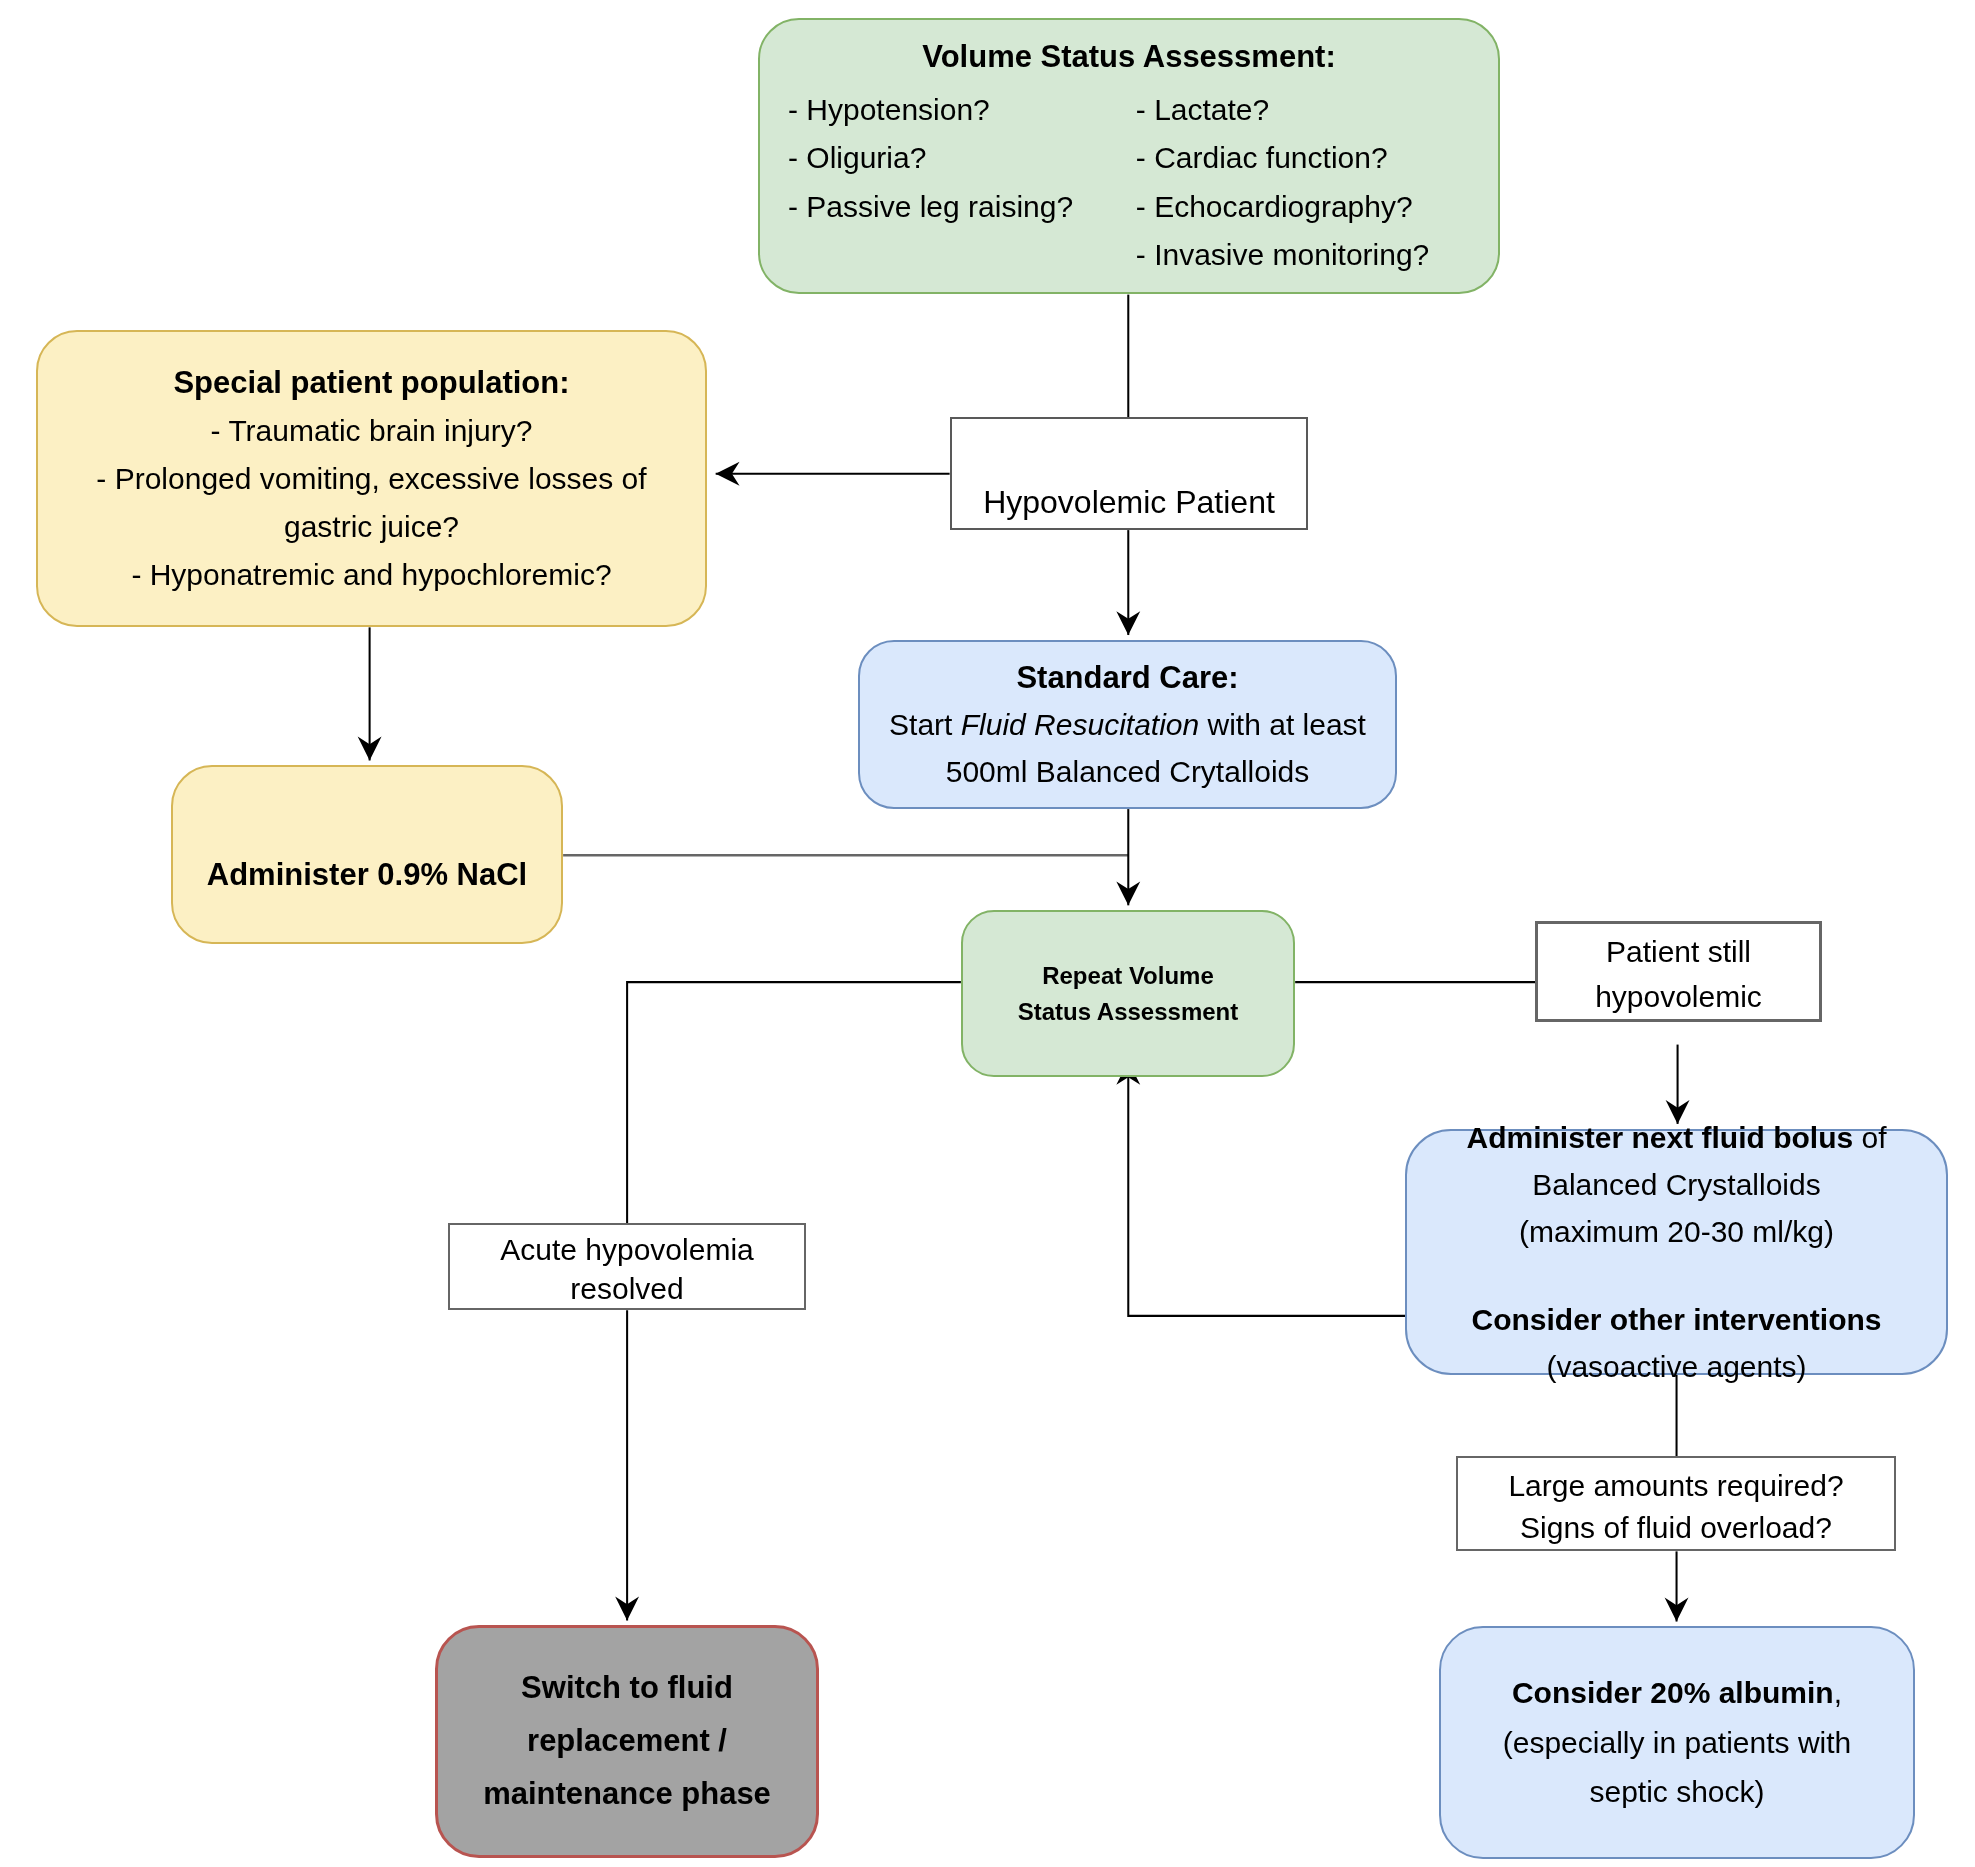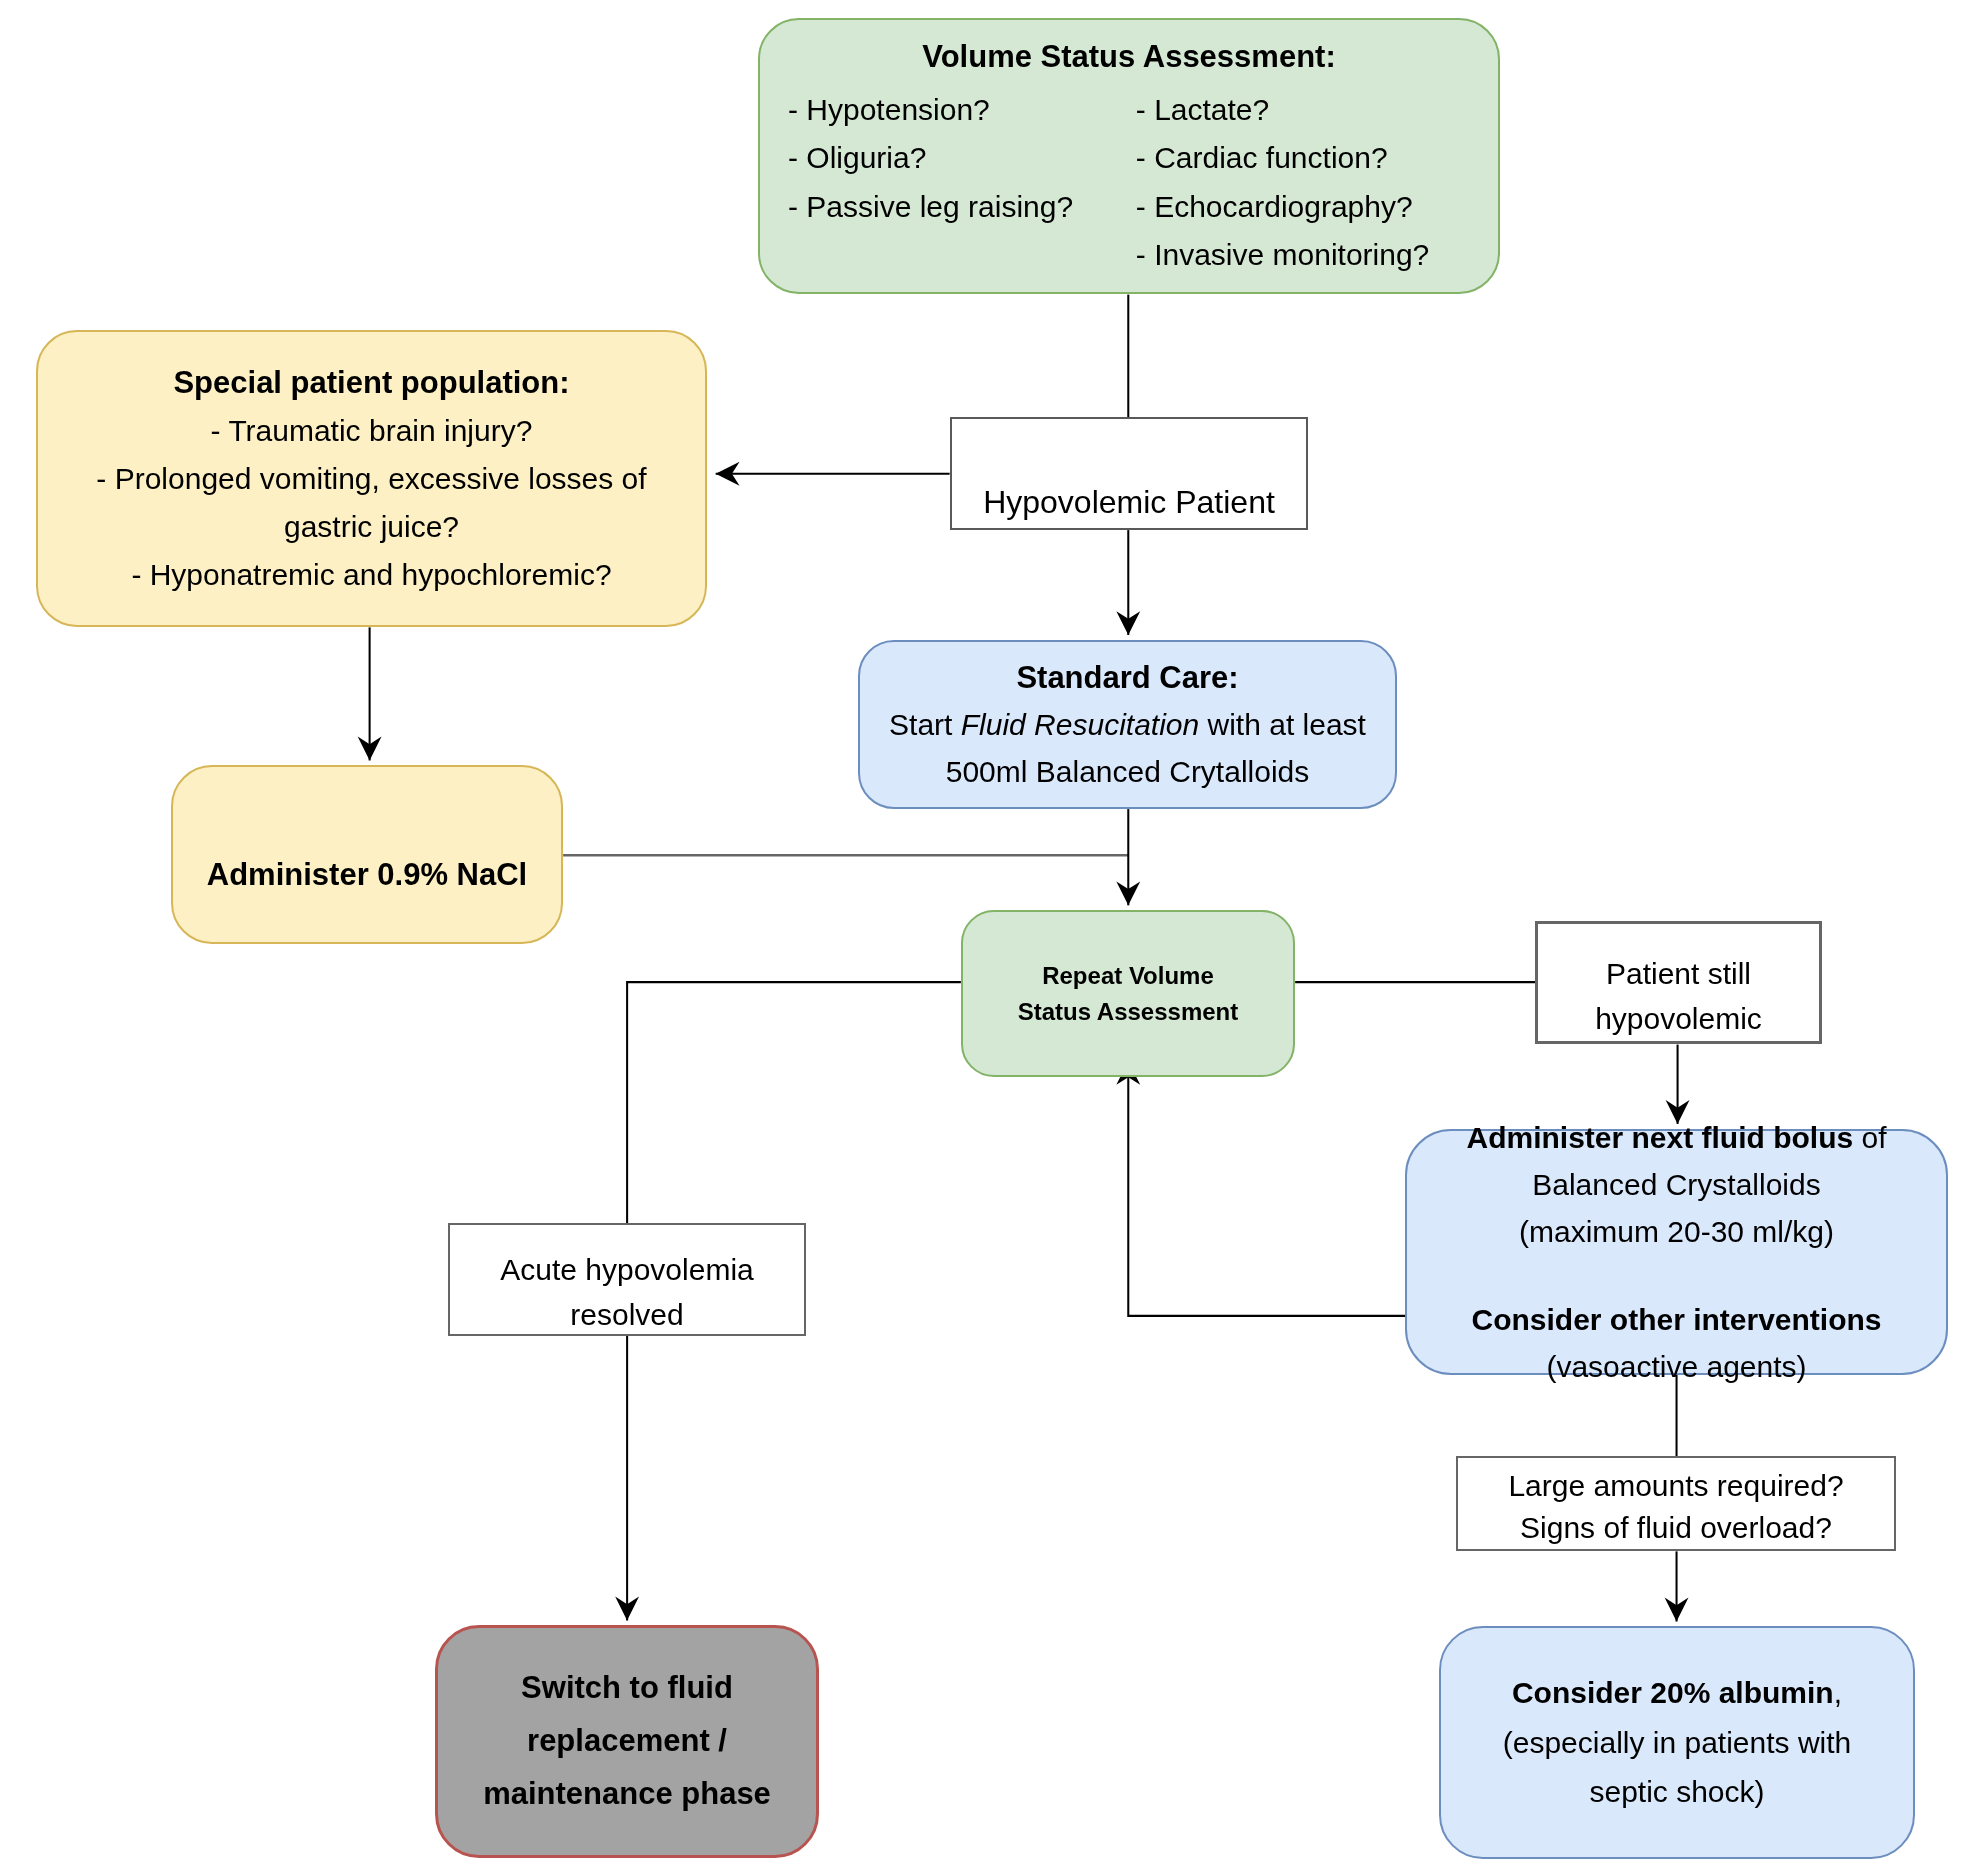--- a/index.html
+++ b/index.html
@@ -102,34 +102,34 @@
     <span class="line title">Standard Care:</span>
     <span class="line nowrap"><span>Start </span><i>Fluid Resucitation</i><span> with at least</span></span>
     <span class="line nowrap">500ml Balanced Crytalloids</span>
   </div>
 
   <div class="node green" style="left:961px; top:910px; width:334px; height:167px; border-radius:33px; font-weight:bold; font-size:24px; line-height:1.5;">
     <span class="line nowrap">Repeat Volume</span>
     <span class="line nowrap">Status Assessment</span>
   </div>
 
-  <div class="node white-box" style="left:1535px; top:921px; width:287px; height:123px; line-height:1.5;">
+  <div class="node white-box" style="left:1535px; top:921px; width:287px; height:101px; line-height:1.5;">
     <span class="line">Patient still</span>
     <span class="line">hypovolemic</span>
   </div>
 
   <div class="node blue" style="left:1405px; top:1129px; width:543px; height:246px; border-radius:46px; line-height:1.58;">
     <span class="line nowrap"><b>Administer next fluid bolus</b><span> of</span></span>
     <span class="line">Balanced Crystalloids</span>
     <span class="line">(maximum 20-30 ml/kg)</span>
     <span class="line bold nowrap">Consider other interventions</span>
     <span class="line">(vasoactive agents)</span>
   </div>
 
-  <div class="node white-box" style="left:448px; top:1223px; width:358px; height:113px; border-width:2.6px; line-height:1.3;gap:6px;">
+  <div class="node white-box" style="left:448px; top:1223px; width:358px; height:87px; border-width:2.6px; line-height:1.3;">
     <span class="line">Acute hypovolemia</span>
     <span class="line">resolved</span>
   </div>
 
   <div class="node white-box" style="left:1456px; top:1456px; width:440px; height:95px; border-width:2.6px; line-height:1.4;">
     <span class="line nowrap">Large amounts required?</span>
     <span class="line nowrap">Signs of fluid overload?</span>
   </div>
 
   <div class="node red" style="left:435px; top:1625px; width:384px; height:233px; border-radius:44px; font-weight:bold; font-size:31px; line-height:1.7;">

